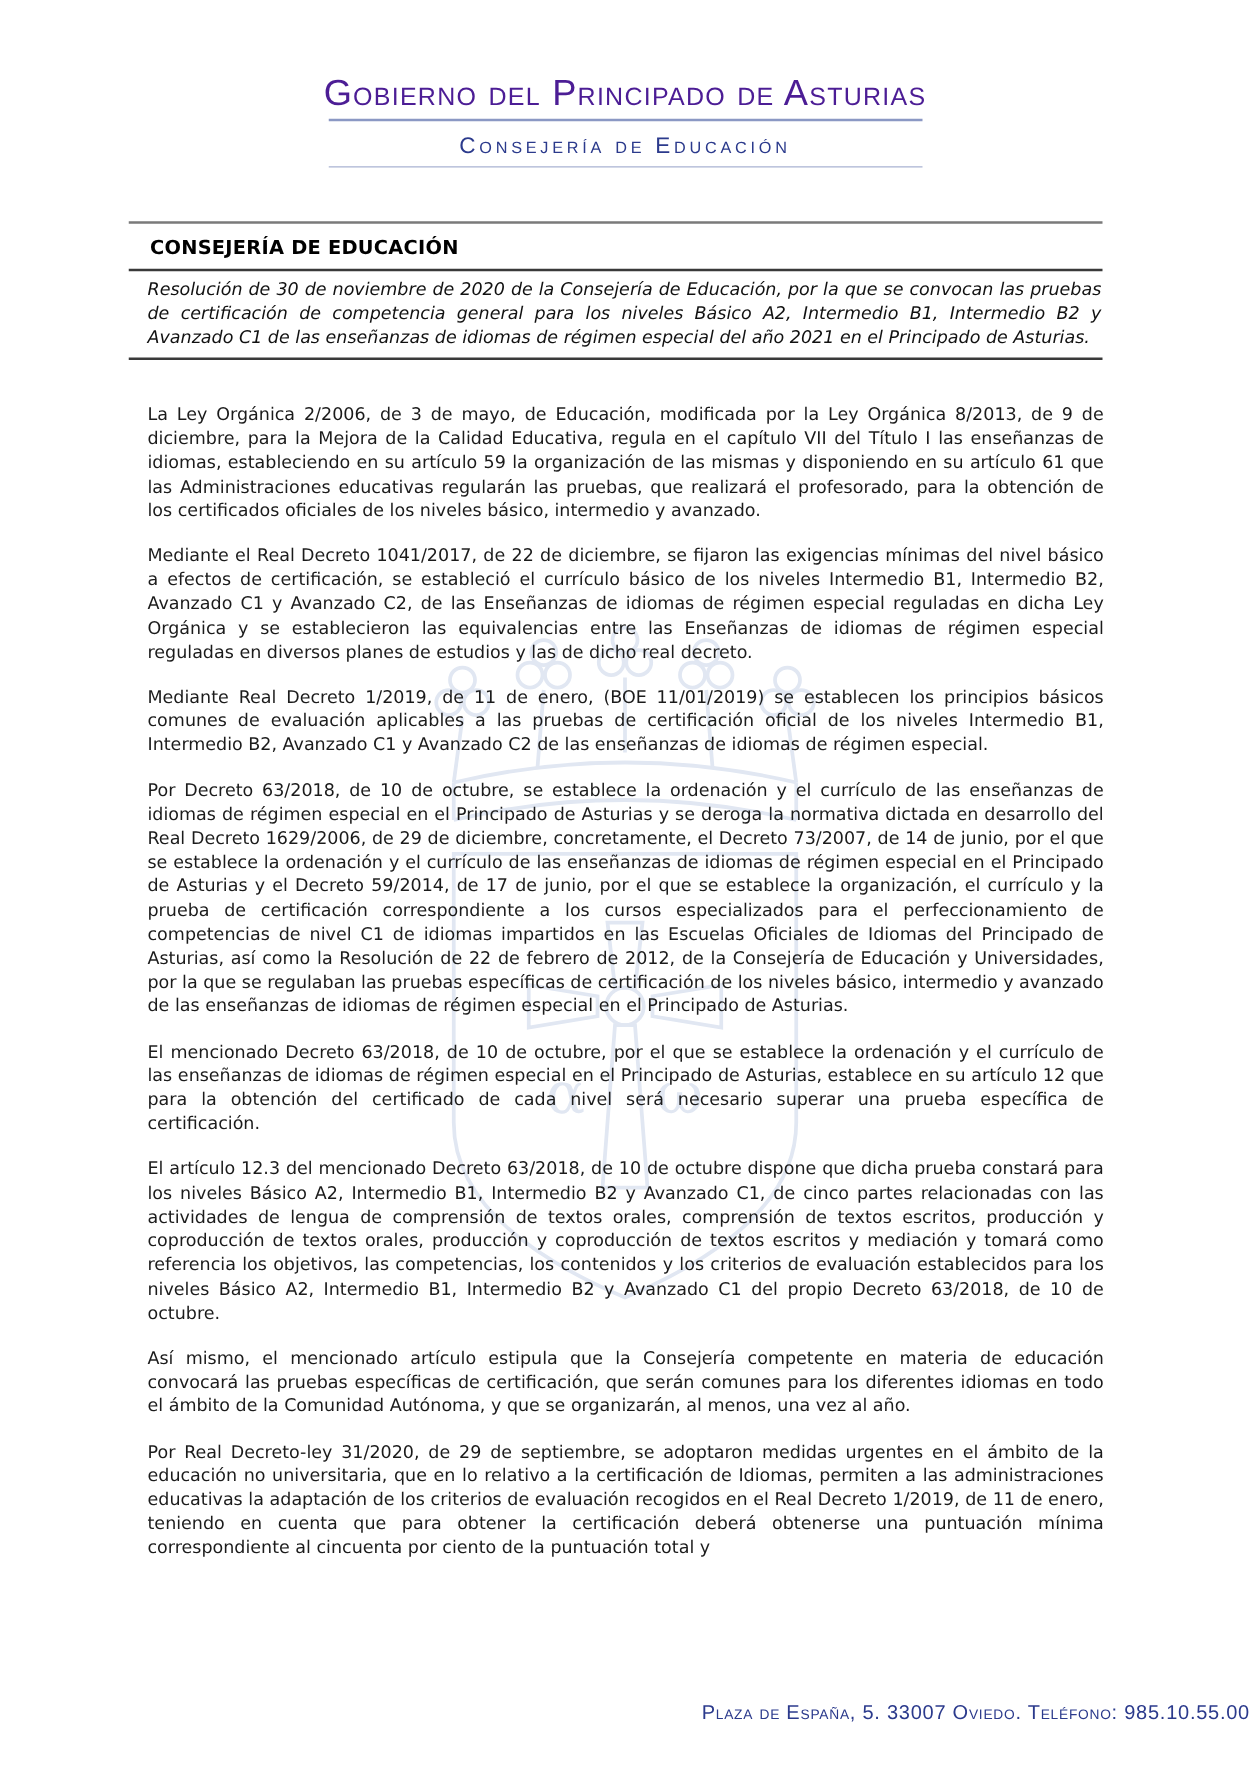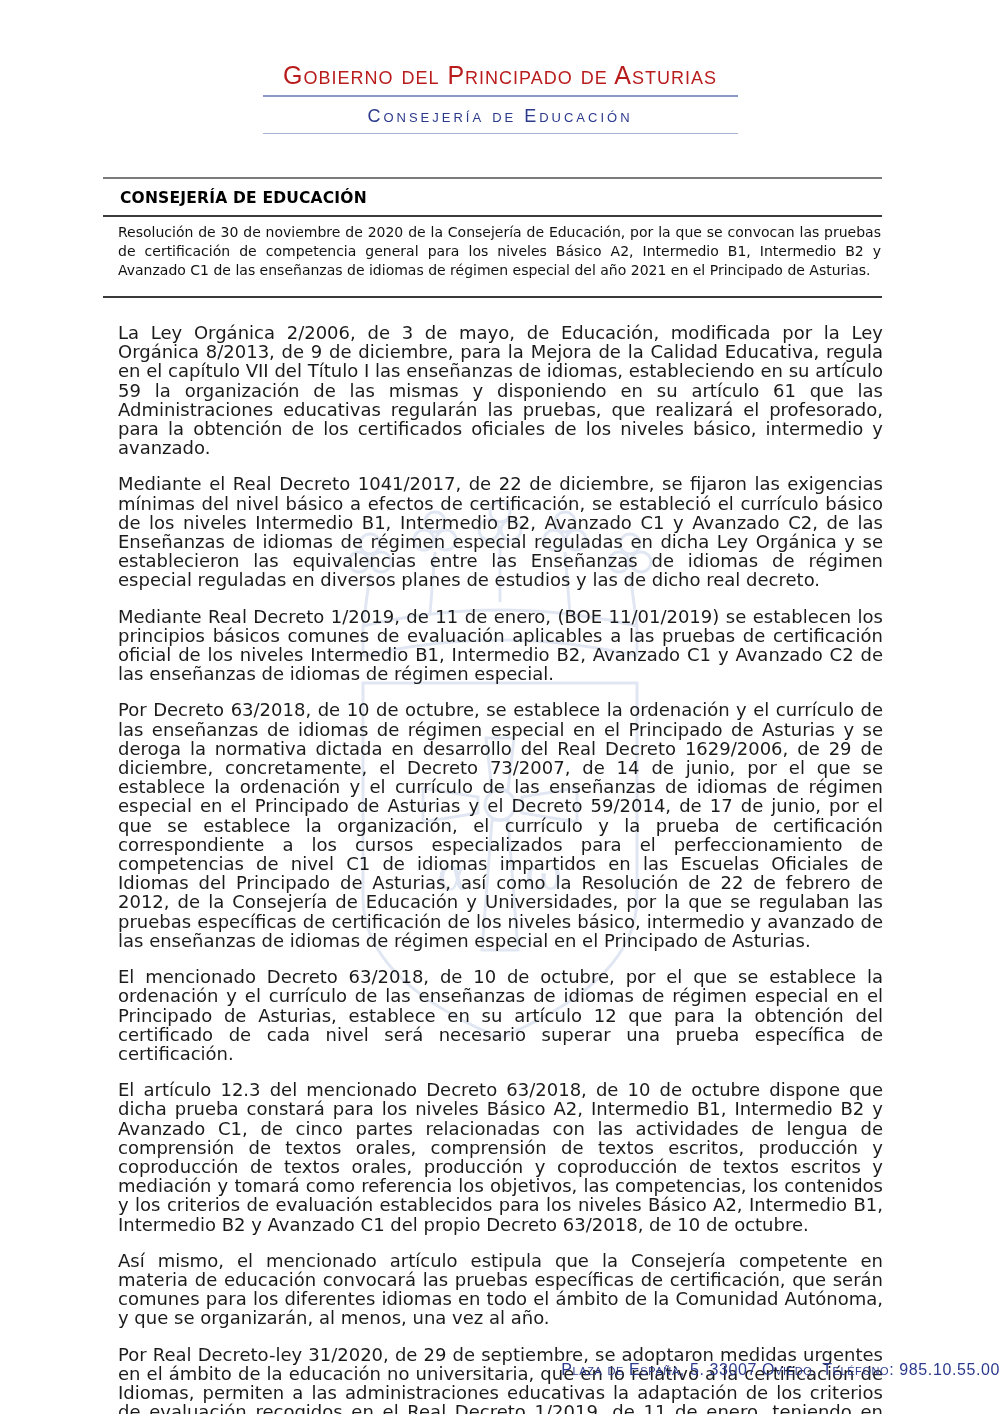--- a/index.html
+++ b/index.html
@@ -30,23 +30,23 @@
     position: absolute;
     top: 58px;
     left: 0;
     width: 100%;
     text-align: center;
     z-index: 1;
   }
   .gov-title {
     font-family: "Liberation Sans", sans-serif;
     font-variant: small-caps;
-    font-size: 25px;
+    font-size: 29px;
     letter-spacing: 1px;
-    color: #b91c1c;
+    color: #4c1d95;
     line-height: 34px;
   }
   .gov-rule {
     width: 475px;
     margin: 3px auto 0 auto;
     border: 0;
   }
   .rule-1 { border-top: 2px solid #8b98c4; }
   .rule-2 { border-top: 1.5px solid #a9b3d2; margin-top: 6px; }
   .gov-subtitle {
@@ -73,36 +73,37 @@
     font-weight: bold;
     color: #000000;
     padding: 10px 0 8px 17px;
     border-bottom: 2px solid #3a3a3a;
     letter-spacing: 0.2px;
   }
   .res-summary {
     font-size: 14px;
     line-height: 19px;
     text-align: justify;
-    padding: 6px 1px 16px 15px;
+    padding: 6px 1px 6px 15px;
     border-bottom: 2px solid #3a3a3a;
     color: #111111;
+    font-style: italic;
   }
 
   
   .body-text {
     position: absolute;
     top: 323px;
     left: 118px;
     width: 765px;
     z-index: 1;
   }
   .body-text p {
     margin: 0 0 17px 0;
-    font-size: 18px;
+    font-size: 14px;
     line-height: 19.2px;
     text-align: justify;
     color: #1b1b1b;
   }
 
   
   .page-footer {
     position: absolute;
     top: 1322px;
     left: 0;

